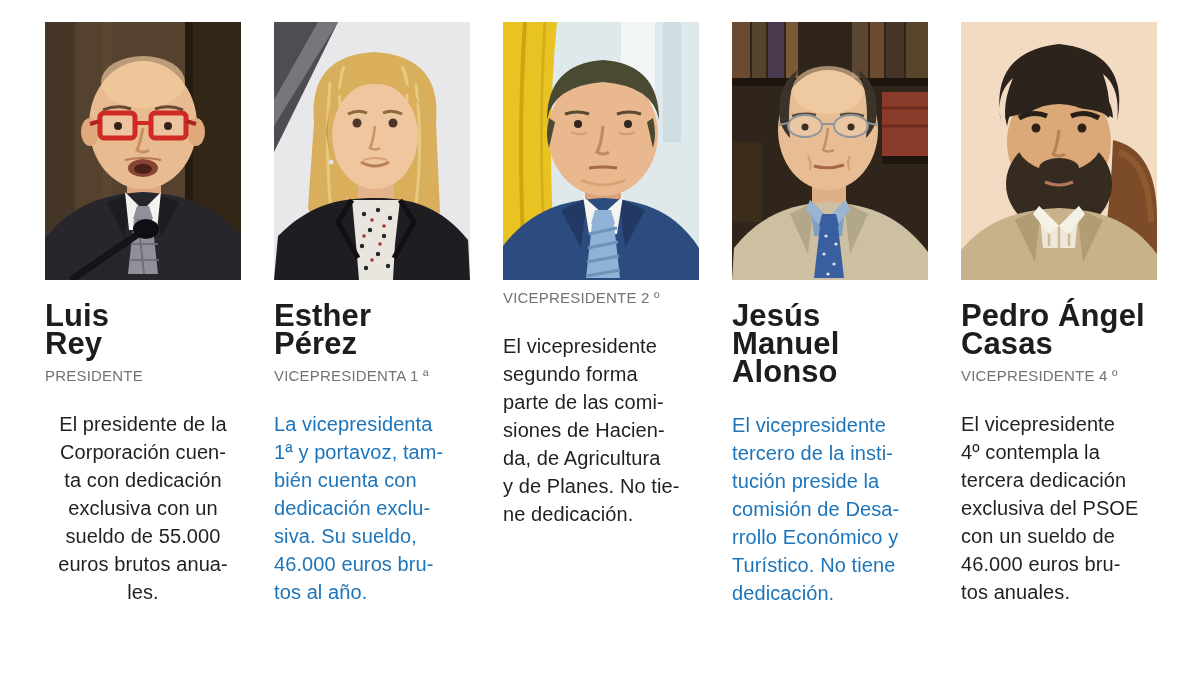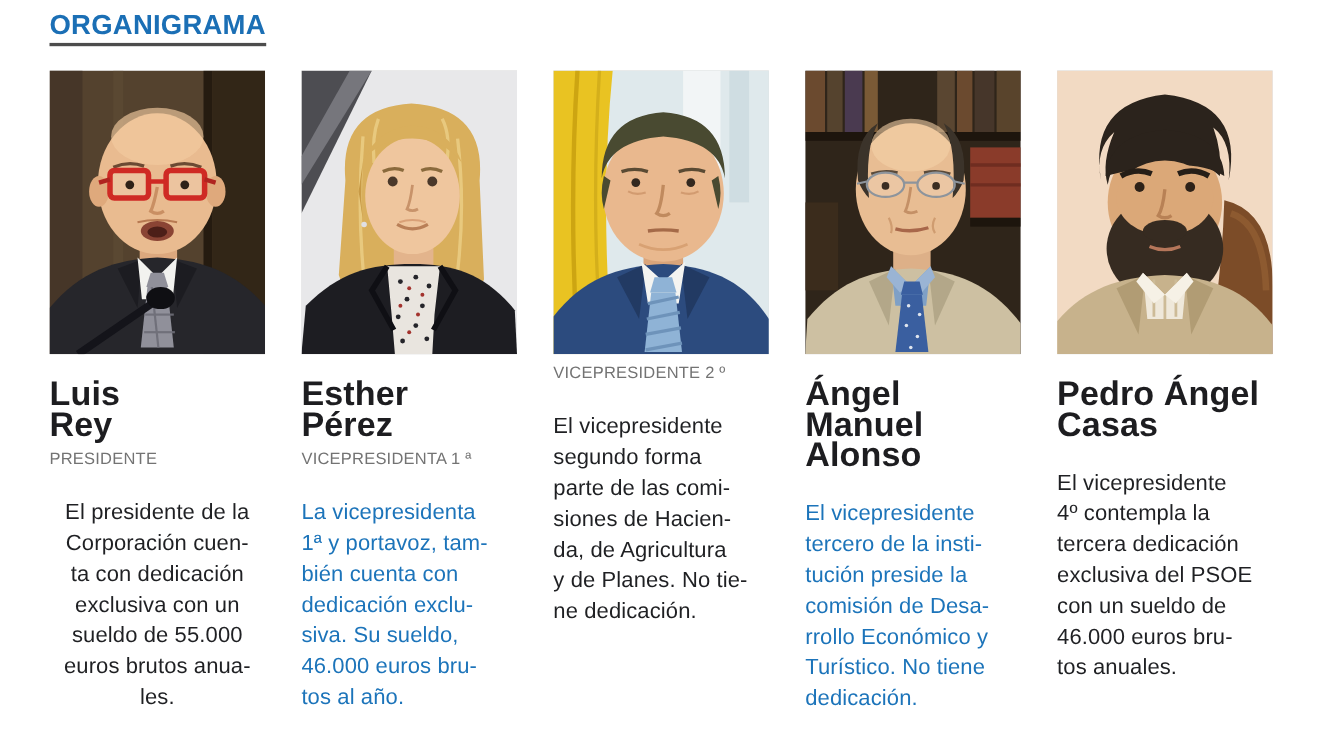--- a/index.html
+++ b/index.html
@@ -36,24 +36,20 @@
   .desc{
     margin:25px 0 0 0;font-size:20px;line-height:28px;
     white-space:pre-line;letter-spacing:0.1px;
   }
 </style>
 </head>
 <body>
 
 <div class="page">
 
-  <div class="header">
-    <h1 class="title" style="color: rgb(27, 111, 181);">ORGANIGRAMA</h1>
-    <div class="title-rule" style="background-color: rgb(76, 76, 76);"></div>
-  </div>
 
   <div class="grid">
 
     <article class="card">
       <div class="photo" title="bald man with red rectangular glasses, dark suit, checked tie, speaking into a microphone, dark wooden background">
         <svg width="196" height="258" viewBox="0 0 196 258">
           <rect width="196" height="258" fill="#54422e"></rect>
           <rect x="0" width="30" height="258" fill="#463628"></rect>
           <rect x="148" width="48" height="258" fill="#322617"></rect>
           <rect x="58" width="9" height="258" fill="#5f4c36" opacity="0.6"></rect>
@@ -264,21 +260,21 @@
           <polygon points="88,204 106,204 112,256 82,256" fill="#3a5fa0"></polygon>
           <g fill="#dfe5ee">
             <circle cx="94" cy="214" r="1.6"></circle>
               <circle cx="104" cy="222" r="1.6"></circle>
             <circle cx="92" cy="232" r="1.6"></circle>
               <circle cx="102" cy="242" r="1.6"></circle>
             <circle cx="96" cy="252" r="1.6"></circle>
           </g>
         </svg>
       </div>
-      <h2 class="name">Ángel Manuel
+      <h2 class="name">Jesús Manuel
 Alonso</h2>
       <p class="desc" style="color: rgb(28, 116, 186);">El vicepresidente
 tercero de la insti-
 tución preside la
 comisión de Desa-
 rrollo Económico y
 Turístico. No tiene
 dedicación.</p>
     </article>
 
@@ -309,20 +305,21 @@
             <line x1="88" y1="190" x2="88" y2="224"></line>
             <line x1="98" y1="204" x2="98" y2="226"></line>
             <line x1="108" y1="190" x2="108" y2="224"></line>
           </g>
           <path d="M78,184 L98,204 L88,212 L72,192 Z" fill="#f6f1e6"></path>
           <path d="M118,184 L98,204 L108,212 L124,192 Z" fill="#f6f1e6"></path>
         </svg>
       </div>
       <h2 class="name">Pedro Ángel
 Casas</h2>
+      <div class="role">VICEPRESIDENTE 4 º</div>
       <p class="desc" style="color: rgb(31, 32, 35);">El vicepresidente
 4º contempla la
 tercera dedicación
 exclusiva del PSOE
 con un sueldo de
 46.000 euros bru-
 tos anuales.</p>
     </article>
 
   </div>

